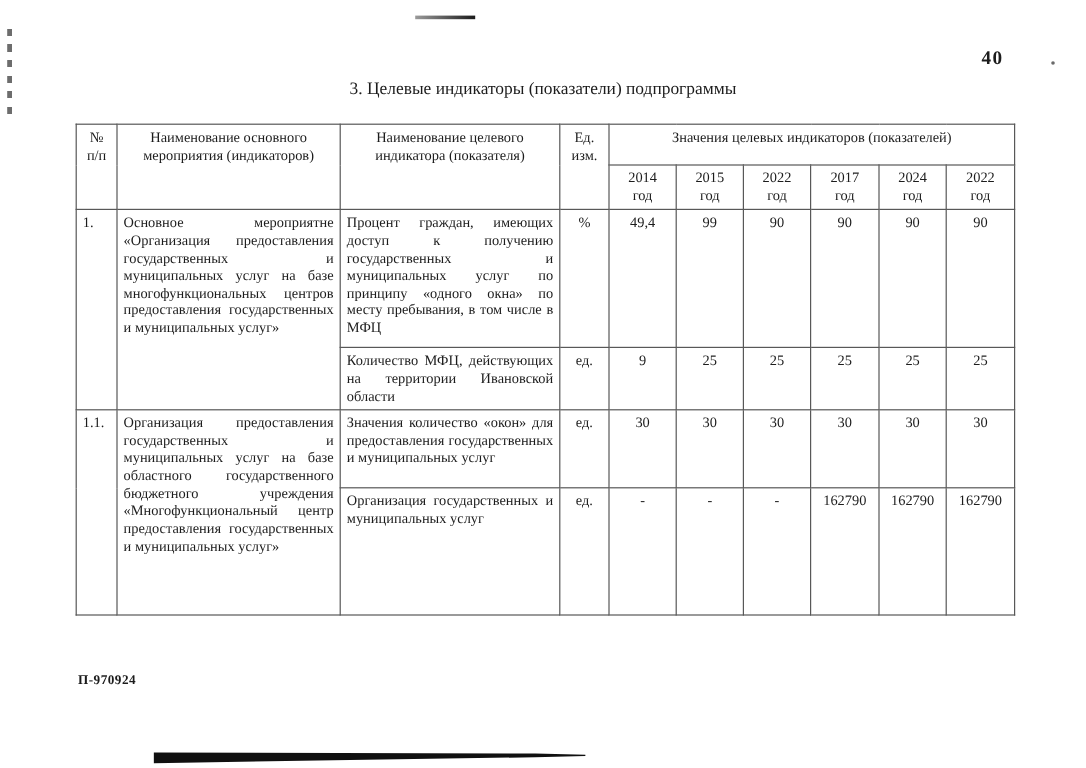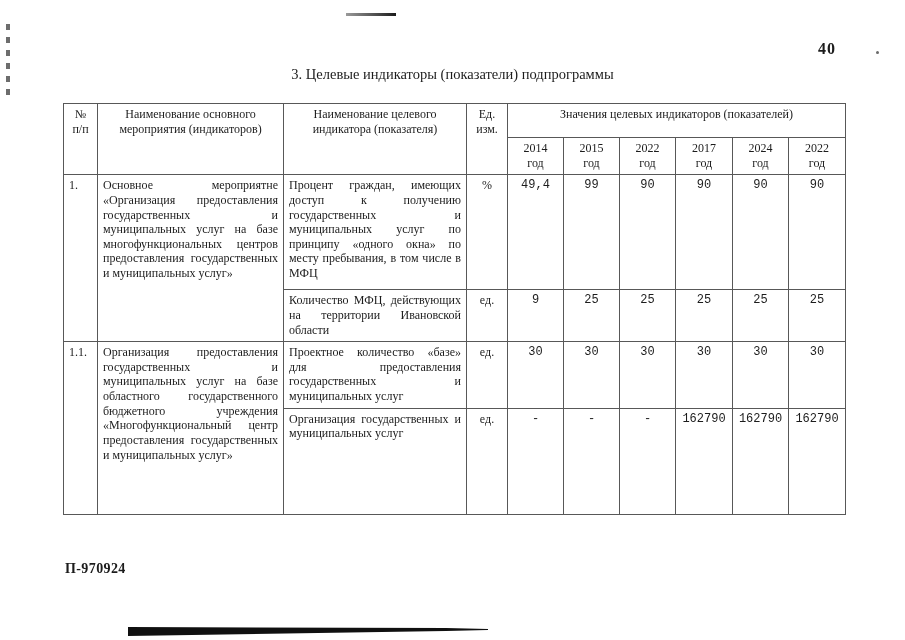--- a/index.html
+++ b/index.html
@@ -30,42 +30,42 @@
   .page-number{
     position:absolute;left:818px;top:40px;
     font-size:16px;font-weight:bold;letter-spacing:1px;
   }
   .page-title{
     position:absolute;left:0;top:66px;width:905px;text-align:center;
     font-size:14.5px;
   }
   .footer-code{
     position:absolute;left:65px;top:561px;
-    font-size:14px;font-weight:bold;letter-spacing:.4px;
+    font-size:11px;font-weight:bold;letter-spacing:.4px;
   }
 
   
   table.ind{
     position:absolute;left:63px;top:103px;width:782px;
     border-collapse:collapse;table-layout:fixed;
     font-size:12px;line-height:1.22;padding-left:12px;
   }
   table.ind th, table.ind td{
     border:1px solid #585858;
     padding:3px 5px 4px 5px;
     vertical-align:top;
     font-weight:normal;
   }
   th.hdr{ text-align:center; vertical-align:top; padding-top:6px; }
   th.hdr-group{ text-align:center; vertical-align:middle; padding:4px 2px; }
   th.hdr-year{ text-align:center; vertical-align:middle; padding:2px; }
   td.cell-num{ text-align:left; padding-left:6px; }
   td.cell-text{ text-align:justify; }
   td.cell-unit{ text-align:center; padding-top:6px; }
-  td.cell-val{ text-align:center; padding-top:6px;font-family:Liberation Mono, monospace; }
+  td.cell-val{ text-align:center; padding-top:6px; }
 </style>
 </head>
 <body>
 
 <div class="sheet">
 
   <div class="artifact-left-dashes"></div>
   <div class="artifact-top-tick"></div>
   <div class="artifact-dot" style="left:876px;top:51px;"></div>
   <svg class="artifact-bottom-line" width="360" height="12">
@@ -146,21 +146,21 @@
         <td class="cell-val">25</td>
         <td class="cell-val">25</td>
         <td class="cell-val">25</td>
         <td class="cell-val">25</td>
         <td class="cell-val">25</td>
       </tr>
 
       <tr style="height:65px">
         <td class="cell-num" rowspan="2">1.1.</td>
         <td class="cell-text" rowspan="2">Организация предоставления государственных и муниципальных услуг на базе областного государственного бюджетного учреждения «Многофункциональный центр предоставления государственных и муниципальных услуг»</td>
-        <td class="cell-text">Проектное количество «базе» для предоставления государственных и муниципальных услуг</td>
+        <td class="cell-text">Значения количество «окон» для предоставления государственных и муниципальных услуг</td>
         <td class="cell-unit">ед.</td>
         <td class="cell-val">30</td>
         <td class="cell-val">30</td>
         <td class="cell-val">30</td>
         <td class="cell-val">30</td>
         <td class="cell-val">30</td>
         <td class="cell-val">30</td>
       </tr>
 
       <tr style="height:106px">

